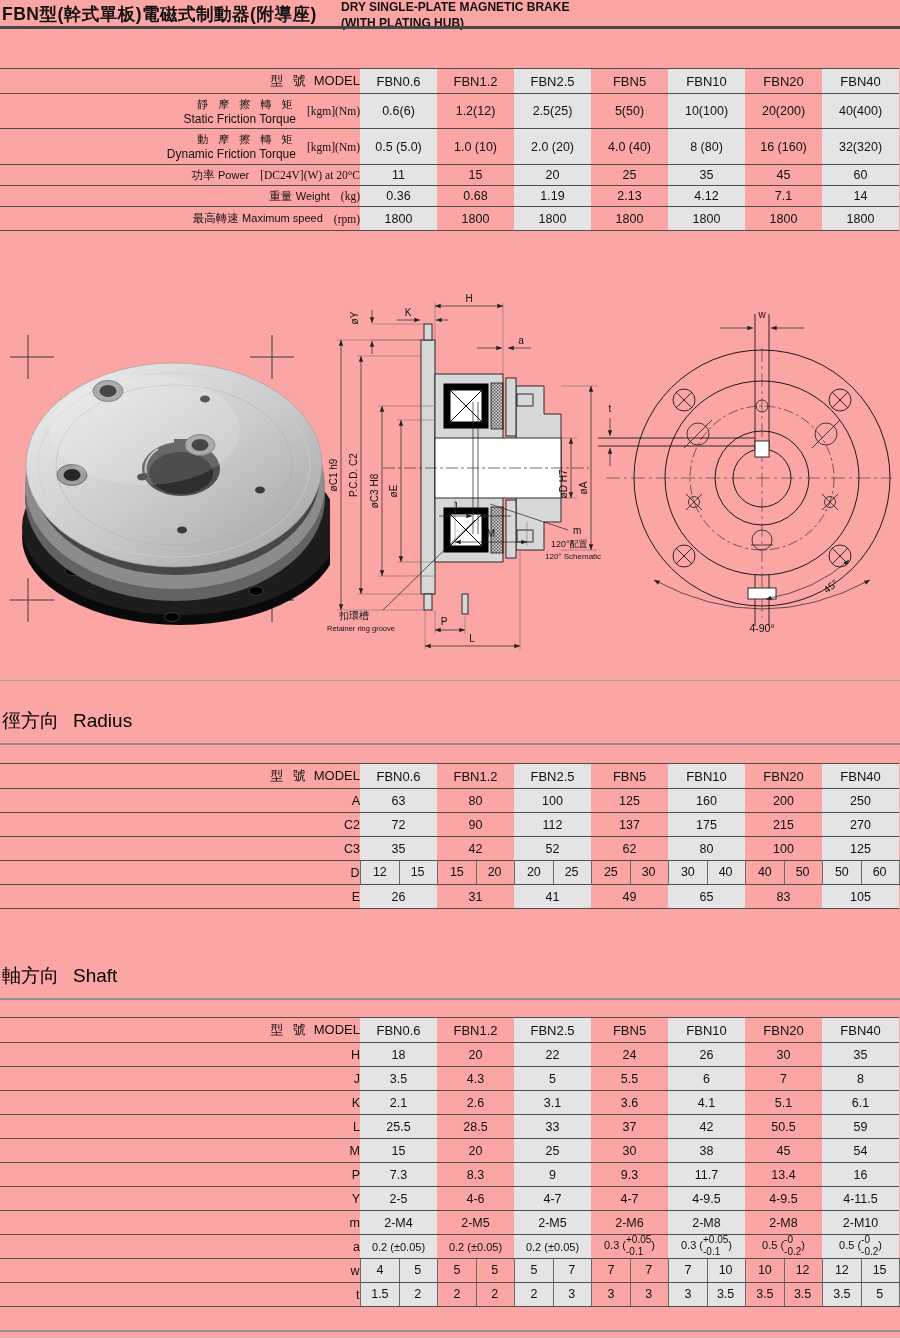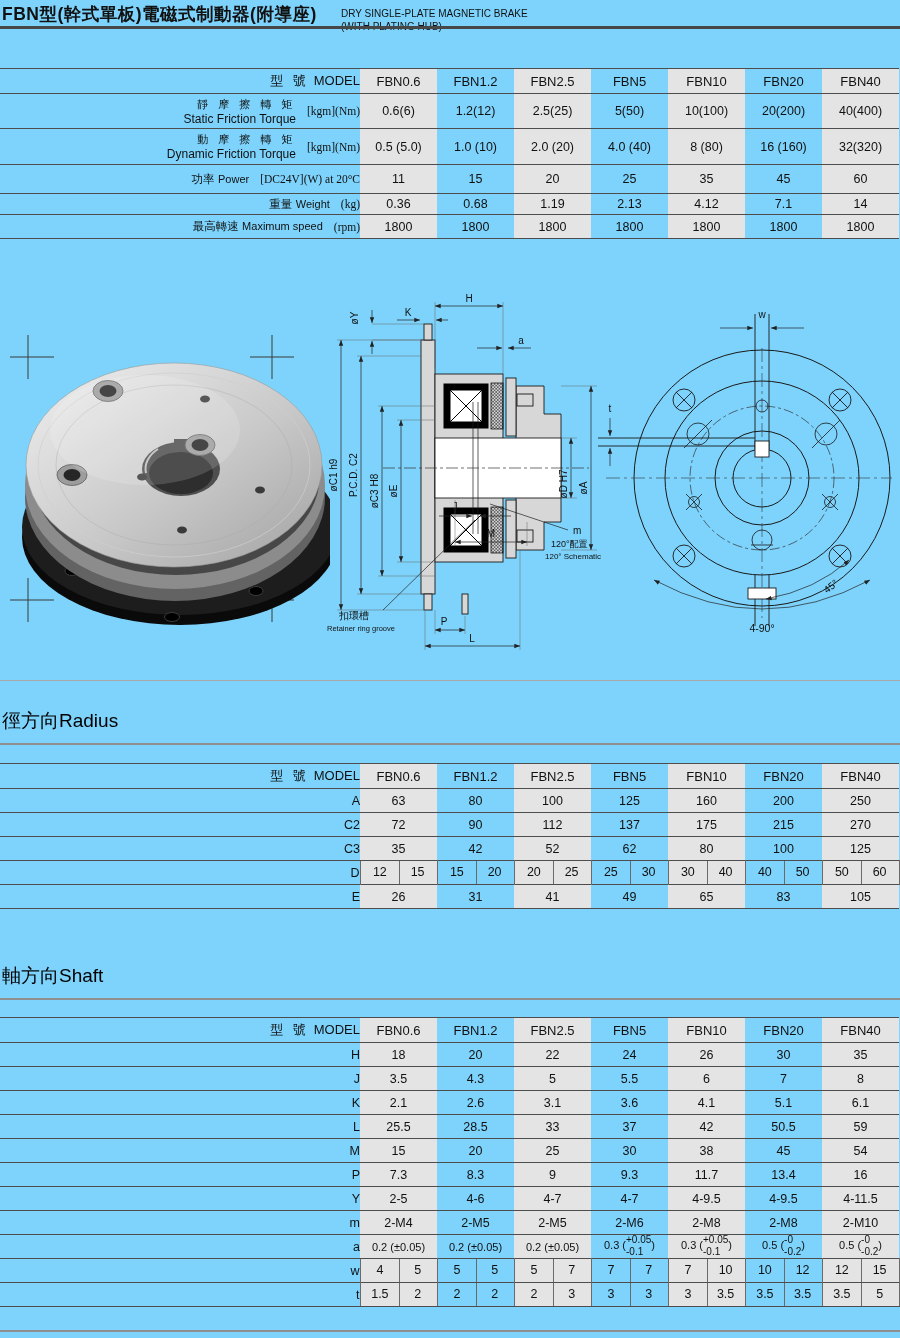--- a/index.html
+++ b/index.html
@@ -1,31 +1,31 @@
 <!DOCTYPE html>
 <html><head>
 <meta charset="utf-8">
 <style>
   html,body{margin:0;padding:0;background:#fff}
-  .page{position:relative;width:900px;height:1338px;background:#7dd3fc;overflow:hidden;
+  .page{position:relative;width:900px;height:1338px;background:#fca5a5;overflow:hidden;
         font-family:"Liberation Sans",sans-serif;color:#111}
   
   .title-zh{position:absolute;left:2px;top:2px;font-size:17.5px;font-weight:bold;letter-spacing:.5px}
-  .title-en{position:absolute;left:341px;top:7px;font-size:10px;font-weight:normal;line-height:1.3}
+  .title-en{position:absolute;left:341px;top:0;font-size:12px;font-weight:bold;line-height:1.3}
   .rule{position:absolute;left:0;width:900px}
   .rule-top{top:26px;height:3px;background:#474747}
   .rule-light{top:680px;height:1px;background:#a9a9a9}
   .rule-m1{top:743px;height:2px;background:#8f8f8f}
   .rule-m2{top:998px;height:2px;background:#8f8f8f}
   .rule-bot{top:1330px;height:2px;background:#8f8f8f}
   
   .sec-head{position:absolute;left:2px;font-size:19px;font-weight:500;color:#000}
   #radius-head{top:708px}
   #shaft-head{top:963px}
-  .he{}
+  .he{margin-left:14px}
   
   table.dims{position:absolute;left:0;border-collapse:collapse;table-layout:fixed;width:899px}
   #spec-table{top:68px}
   #radius-table{top:763px}
   #shaft-table{top:1017px}
   .dims td{border-top:1px solid #4d4d4d;padding:0;vertical-align:middle;overflow:hidden}
   .dims tr:last-child td{border-bottom:1px solid #4d4d4d}
   .dims tr{height:24px}
   .dims tr.mrow{height:25px}
   .lbl{text-align:right;padding-left:2px;font-size:12.5px}
@@ -101,21 +101,21 @@
         <tr style="height: 36px;">
           <td class="lbl"><span class="st"><span class="szh">動 摩 擦 轉 矩</span><span class="sen">Dynamic Friction Torque</span></span><span class="unit">[kgm](Nm)</span></td>
           <td class="v shade">0.5 (5.0)</td>
           <td class="v">1.0 (10)</td>
           <td class="v shade">2.0 (20)</td>
           <td class="v">4.0 (40)</td>
           <td class="v shade">8 (80)</td>
           <td class="v">16 (160)</td>
           <td class="v shade">32(320)</td>
         </tr>
-        <tr style="height: 29px;">
+        <tr style="height: 21px;">
           <td class="lbl"><span class="izh">功率</span> <span class="ien">Power</span><span class="unit">[DC24V](W) at 20°C</span></td>
           <td class="v shade">11</td>
           <td class="v">15</td>
           <td class="v shade">20</td>
           <td class="v">25</td>
           <td class="v shade">35</td>
           <td class="v">45</td>
           <td class="v shade">60</td>
         </tr>
         <tr style="height: 21px;">

